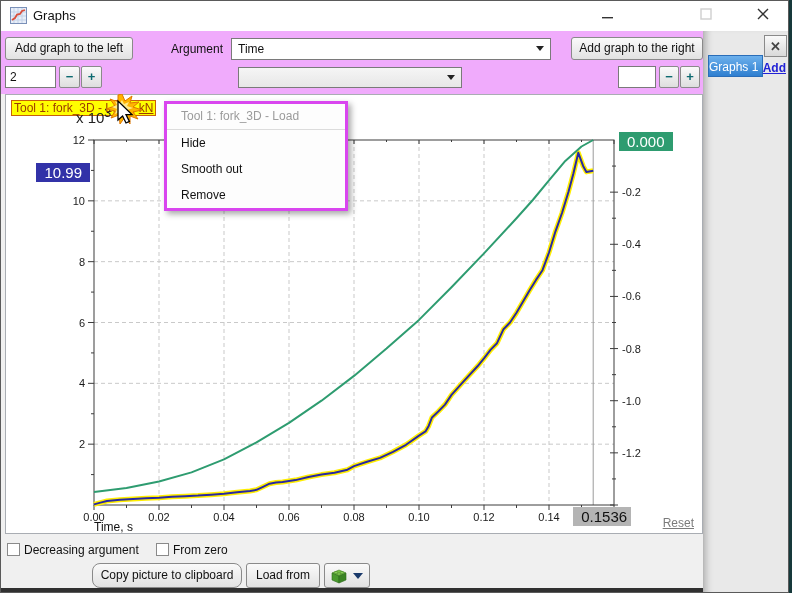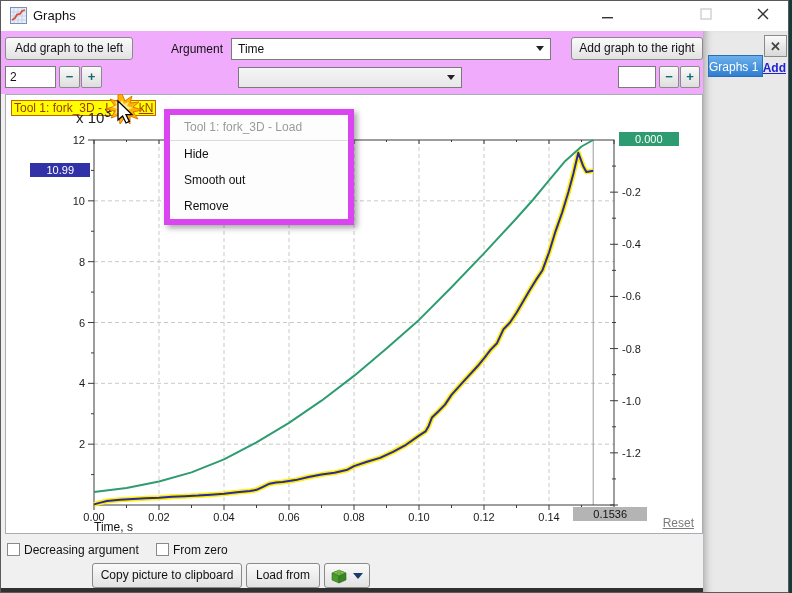--- a/index.html
+++ b/index.html
@@ -17,27 +17,27 @@
   .combo .arrow{position:absolute;right:6px;top:7px;width:0;height:0;border-left:4px solid transparent;border-right:4px solid transparent;border-top:5px solid #222;}
   .combo.disabled{background:linear-gradient(#f5f5f5,#e7e7e7);}
   .numbox{position:absolute;box-sizing:border-box;border:1px solid #7a7a7a;background:#fff;font-size:12px;color:#111;padding:3px 4px;}
   .spin{position:absolute;box-sizing:border-box;border:1px solid #8a8a8a;background:linear-gradient(#fafafa,#dedede);color:#0c6a70;font-weight:bold;text-align:center;font-size:13px;border-radius:2px;}
   .graph-widget{position:absolute;left:4px;top:93px;width:698px;height:440px;background:#fff;border:1px solid #a9adb3;box-sizing:border-box;}
   .series-label{position:absolute;top:5px;font-size:12px;white-space:nowrap;}
   .series-label .unit{text-decoration:underline;}
   .left-series{left:5px;background:#ffff00;color:#9c3a00;border:1px solid #c8600a;padding:0 2px;}
   .right-series{right:6px;color:#2e9c70;}
   .scale-label{position:absolute;left:70px;top:11px;font-size:15px;color:#222;}
-  .marker-box{position:absolute;font-size:11px;padding:1px 16px;white-space:nowrap;}
+  .marker-box{position:absolute;font-size:15px;padding:1px 8px;white-space:nowrap;}
   .marker-load{background:#3232a8;color:#fff;}
   .marker-vel{background:#2e9c70;color:#fff;}
   .marker-time{background:#b4b4b4;color:#111;text-align:center;}
   .xaxis-title{position:absolute;left:88px;width:520px;top:425px;text-align:left;font-size:12px;color:#111;}
   .reset-link{position:absolute;right:8px;top:421px;font-size:12px;color:#7b7b7b;text-decoration:underline;text-align:right;}
-  .context-menu{position:absolute;left:163px;top:108px;width:178px;background:#fdfdfd;border:6px solid #d946ef;box-shadow:3px 3px 6px rgba(0,0,0,.35);z-index:30;}
+  .context-menu{position:absolute;left:163px;top:100px;width:178px;background:#fdfdfd;border:3px solid #d946ef;box-shadow:3px 3px 6px rgba(0,0,0,.35);z-index:30;}
   .context-menu .hdr{padding:5px 14px 6px;font-size:12px;color:#9b9b9b;border-bottom:1px solid #dcdcdc;}
   .context-menu .item{height:26px;line-height:26px;padding-left:14px;font-size:12px;color:#111;}
   .footer-area{position:absolute;left:0;top:536px;width:702px;height:51px;background:#f0f0f0;}
   .chk{position:absolute;width:13px;height:13px;background:#fff;border:1px solid #8a8a8a;box-sizing:border-box;}
   .sidebar{position:absolute;left:702px;top:30px;width:87px;height:563px;background:#e9e9e9;border-left:1px solid #b9b9b9;box-shadow:inset 7px 0 7px -5px rgba(0,0,0,.25);box-sizing:border-box;}
   .tab{position:absolute;left:4px;top:4px;width:55px;height:22px;background:linear-gradient(#6cb0ec,#2f7fd0);border:1px solid #2a6db8;color:#fff;font-size:12px;line-height:22px;text-align:left;box-sizing:border-box;margin-top:20px;}
   .tab-close{position:absolute;left:60px;top:4px;width:23px;height:22px;border:1px solid #8a8a8a;background:linear-gradient(#fafafa,#d9d9d9);color:#444;font-size:13px;font-weight:bold;line-height:21px;text-align:center;box-sizing:border-box;}
   .add-link{position:absolute;right:4px;top:30px;font-size:12px;font-weight:bold;color:#2121d6;text-decoration:underline;}
   .bottom-strip{position:absolute;left:0;top:587px;width:702px;height:6px;background:#303030;}
   .cursor-overlay{position:absolute;left:101px;top:93px;z-index:40;}
@@ -218,21 +218,21 @@
     <g transform="translate(16,7)">
       <polygon points="0,0 0,19 4.6,15 8,22 11.4,20.4 8,13.6 14,13.6" fill="#fff" stroke="#000" stroke-width="1.3"></polygon>
     </g>
   </svg>
 
   <div class="footer-area">
     <div class="chk" style="left:6px;top:6px;"></div>
     <div class="lbl" style="left:23px;top:6px;">Decreasing argument</div>
     <div class="chk" style="left:155px;top:6px;"></div>
     <div class="lbl" style="left:172px;top:6px;">From zero</div>
-    <div class="btn" style="left:91px;top:26px;width:150px;height:25px;line-height:23px;">Copy picture to clipboard</div>
+    <div class="btn" style="left:91px;top:26px;width:150px;height:25px;line-height:23px;border-radius:8px;">Copy picture to clipboard</div>
     <div class="btn" style="left:245px;top:26px;width:74px;height:25px;line-height:23px;">Load from file</div>
     <div class="btn" style="left:323px;top:26px;width:46px;height:25px;">
       <svg width="20" height="17" viewBox="0 0 20 17" style="position:absolute;left:4px;top:3px;">
         <polygon points="3,6 10,3 17,6 10,9" fill="#76c043" stroke="#3f7d23" stroke-width="0.6"></polygon>
         <polygon points="3,6 10,9 10,16 3,13" fill="#4a9a2e" stroke="#2e6b1c" stroke-width="0.6"></polygon>
         <polygon points="17,6 10,9 10,16 17,13" fill="#3b8424" stroke="#2e6b1c" stroke-width="0.6"></polygon>
         <ellipse cx="7" cy="5.4" rx="1.8" ry="1" fill="#8fd45e" stroke="#3f7d23" stroke-width="0.5"></ellipse>
         <ellipse cx="13" cy="5.4" rx="1.8" ry="1" fill="#8fd45e" stroke="#3f7d23" stroke-width="0.5"></ellipse>
         <ellipse cx="10" cy="7" rx="1.8" ry="1" fill="#8fd45e" stroke="#3f7d23" stroke-width="0.5"></ellipse>
       </svg>

